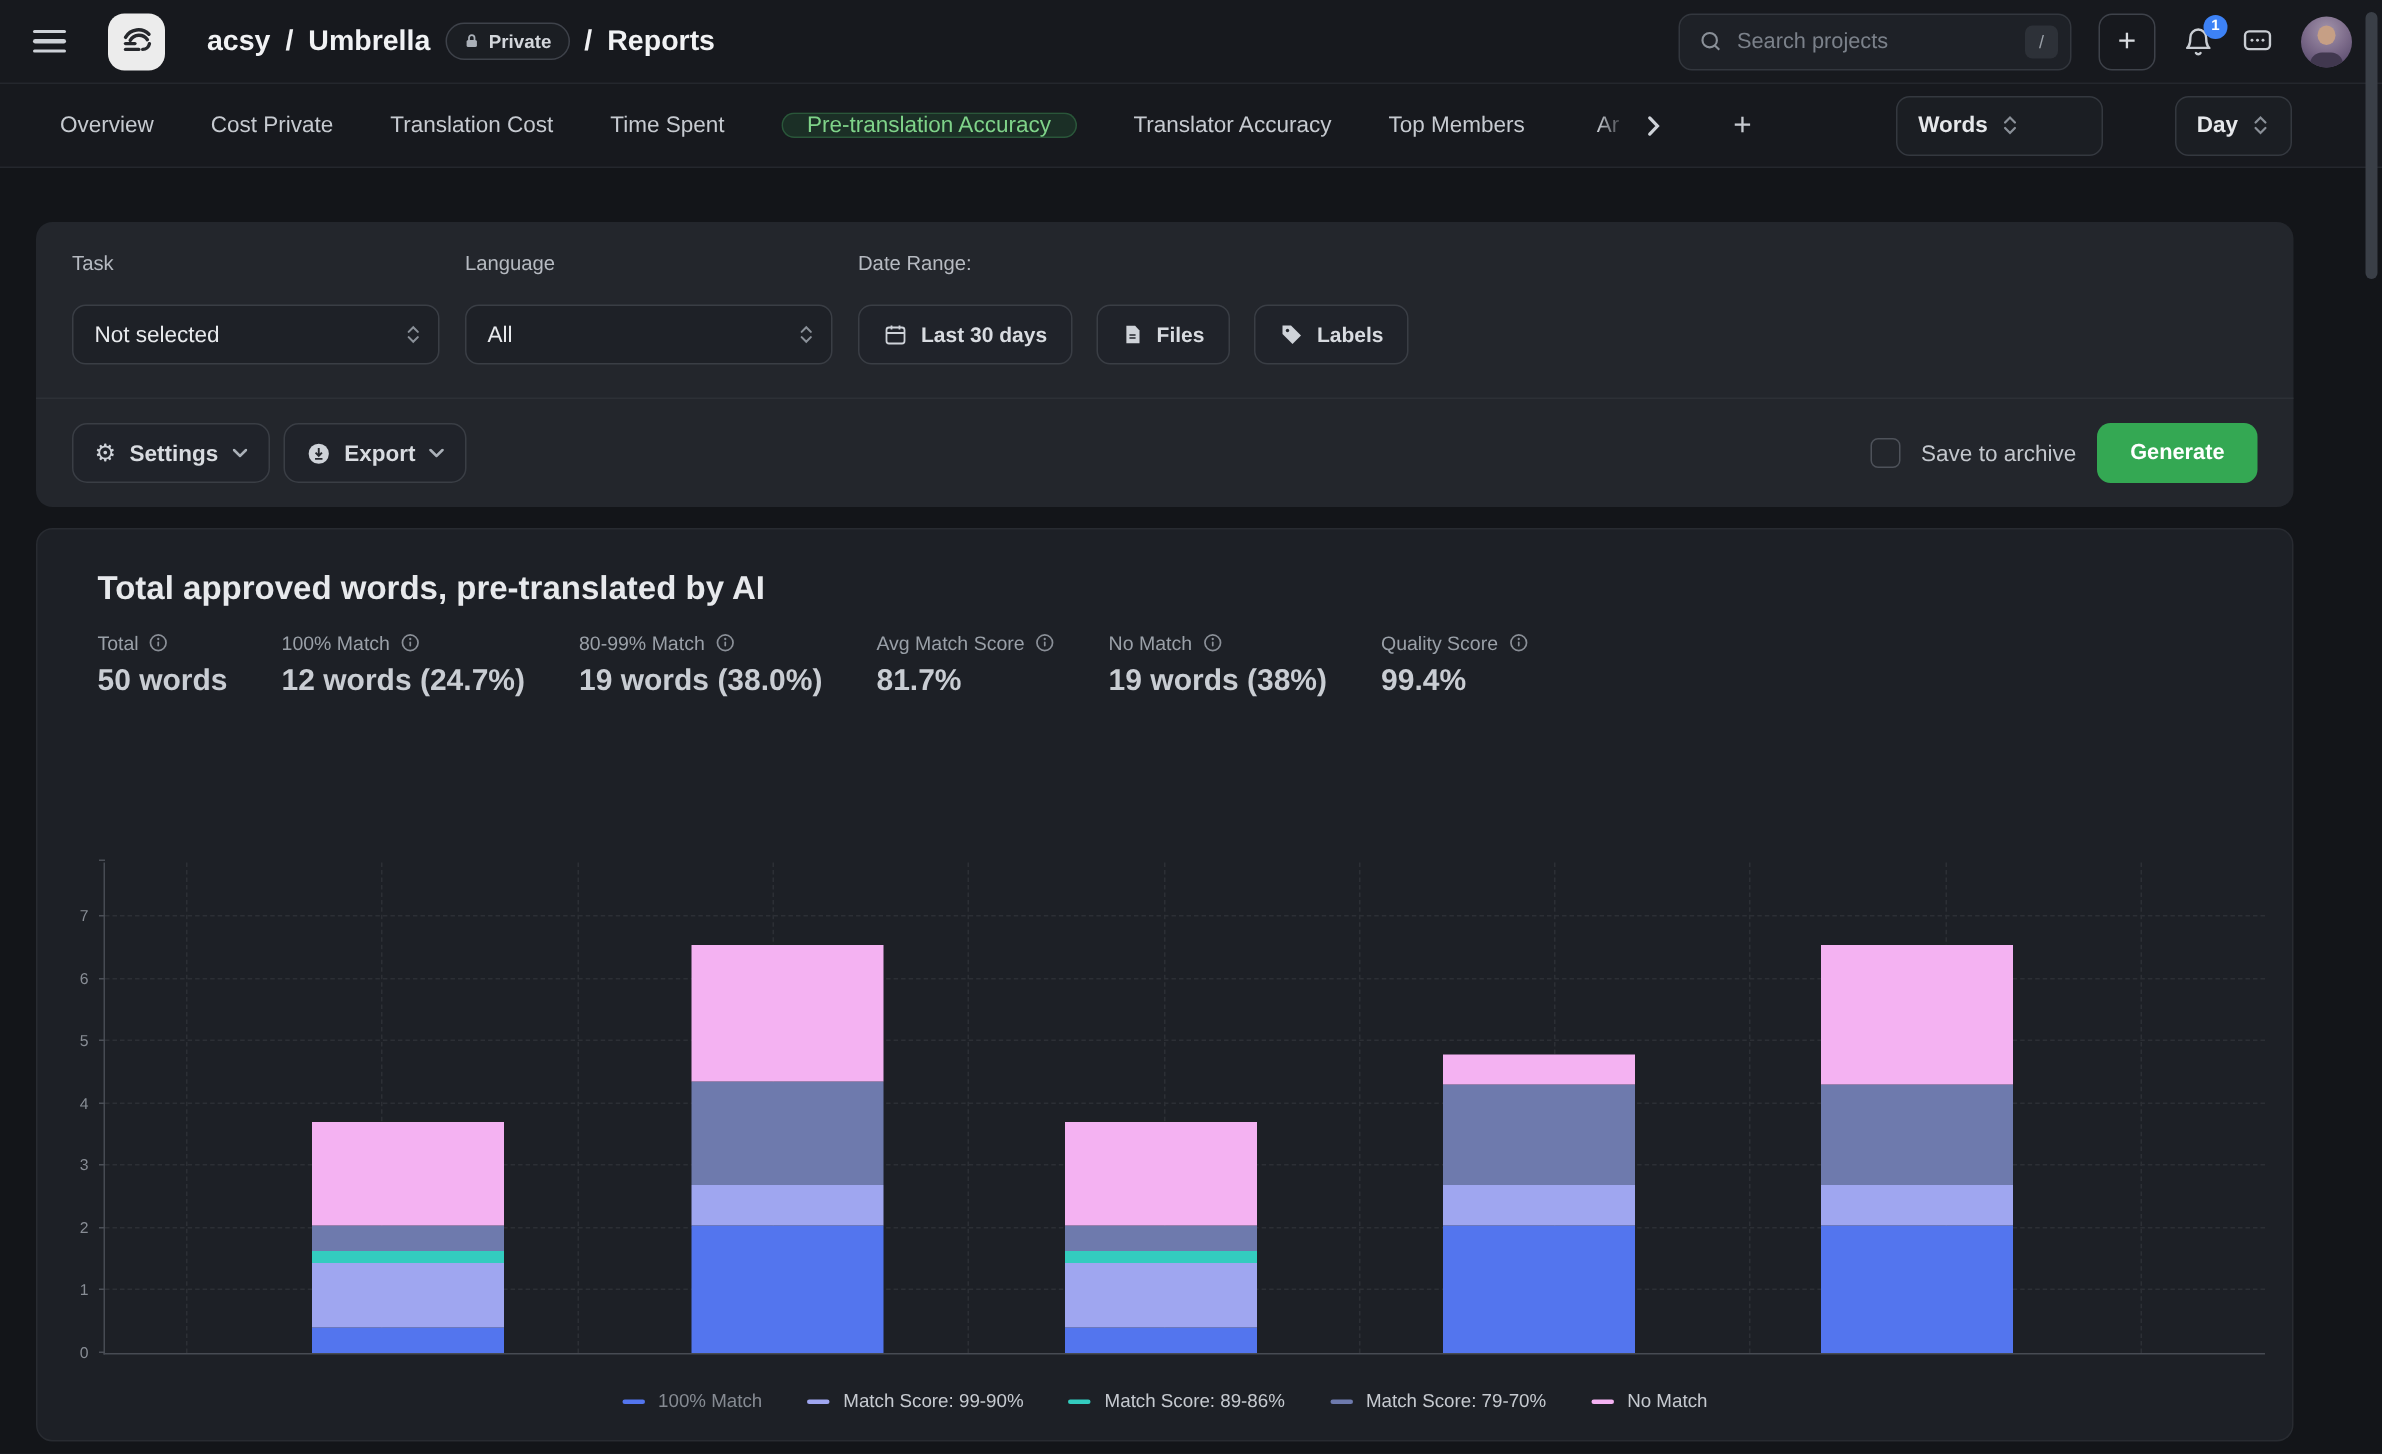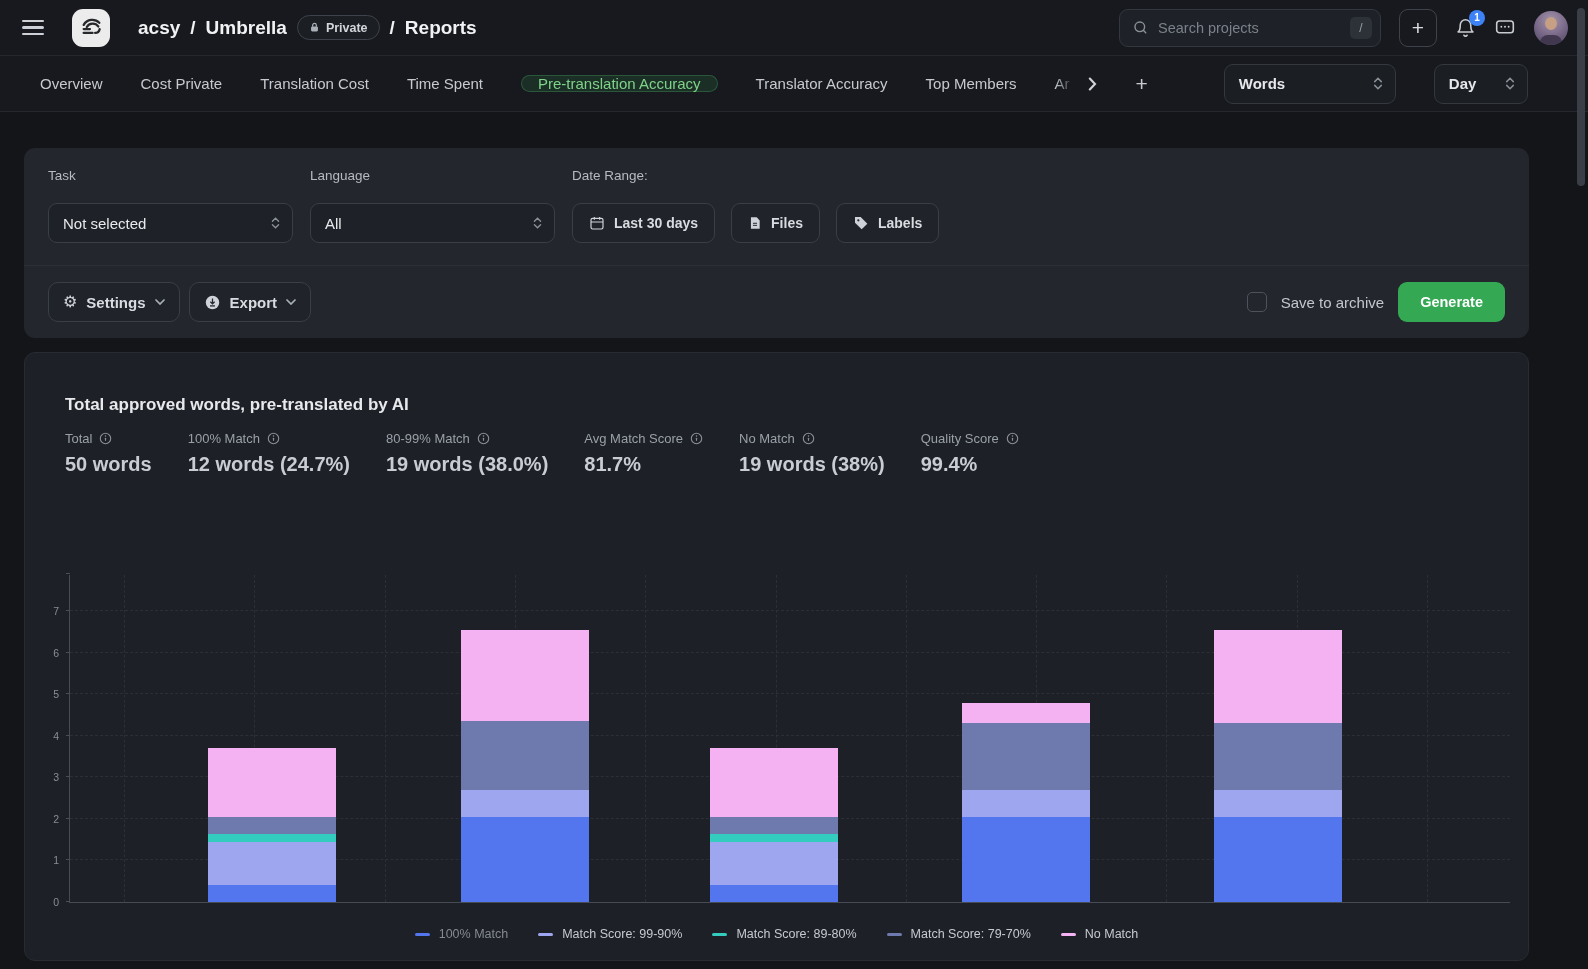--- a/index.html
+++ b/index.html
@@ -35,36 +35,36 @@
                  background:#3d82f6; color:#fff; font-size:10px; font-weight:bold;
                  display:flex; align-items:center; justify-content:center; padding:0 4px; }
   .avatar { width:34px; height:34px; border-radius:50%; position:relative; overflow:hidden; cursor:pointer;
             background:radial-gradient(circle at 50% 28%, #a394ab 0%, #7c6b8a 48%, #4e4163 100%); }
   .avatar::before { content:''; position:absolute; top:6px; left:11px; width:12px; height:13px;
                     border-radius:50%; background:#c69f85; }
   .avatar::after { content:''; position:absolute; left:6px; right:6px; bottom:-3px; height:13px;
                    border-radius:8px 8px 0 0; background:#41384f; }
   
   .tabbar { height:56px; background:#17191e; border-bottom:1px solid #24272d;
-            display:flex; align-items:center; padding:0 60px 0 40px; gap:38px; }
+            display:flex; align-items:center; padding:0 60px 0 40px; gap:48px; }
   .tabs-list { display:flex; align-items:center; gap:38px; }
   .tab { background:none; border:none; font-family:inherit; font-size:15px; color:#c6cad0;
          padding:10px 0; cursor:pointer; white-space:nowrap; }
   .tab.active { padding:0 17px; border-radius:9px; background:rgba(52,168,83,.16);
                 color:#7fd389; box-shadow:inset 0 0 0 1px rgba(82,190,110,.28); }
   .tab-more { display:flex; align-items:center; gap:10px; }
   .tab-truncated { font-size:15px; width:24px; overflow:hidden; white-space:nowrap;
                    background:linear-gradient(90deg,#c6cad0 5%, rgba(198,202,208,0) 90%);
                    -webkit-background-clip:text; background-clip:text; color:transparent; cursor:pointer; }
   .ghost-btn { background:none; border:none; display:flex; align-items:center; justify-content:center;
                color:#c6cad0; cursor:pointer; }
   .tab-add { font-size:21px; font-family:inherit; }
   .tb-spacer { flex:1; }
   .select { height:40px; background:#1b1e23; border:1px solid #34383f; border-radius:9px;
-            display:flex; align-items:center; justify-content:space-between;
+            display:flex; align-items:center; justify-content:flex-start;
             padding:0 12px 0 14px; font-size:15px; font-weight:600; color:#e6e8eb; gap:10px; cursor:pointer; }
   .select.words { width:176px; } .select.day { width:96px; }
   
   main { padding:36px 59px 0 24px; }
   .filter-card { background:#23262c; border-radius:11px; }
   .f-row1 { display:flex; padding:20px 24px 22px; }
   .f-group { display:flex; flex-direction:column; gap:20px; margin-right:17px; }
   .f-label { font-size:13.5px; color:#b6bac1; }
   .f-select { width:245px; height:40px; background:#1e2127; border:1px solid #3a3e45; border-radius:9px;
               display:flex; align-items:center; justify-content:space-between;
@@ -82,21 +82,21 @@
   .save-label { font-size:15px; color:#c3c7cd; }
   .generate-btn { height:40px; padding:0 22px; background:#34a853; border:none; border-radius:9px;
                   color:#fff; font-size:14.5px; font-weight:bold; font-family:inherit; cursor:pointer; }
   
   .chart-card { margin-top:14px; background:#1d2026; border:1px solid #282b31; border-radius:11px;
                 height:609px; position:relative; overflow:hidden; }
   .cc-header { height:70px; display:flex; align-items:center; padding:0 20px; border-bottom:1px solid #2a2d33; }
   .cc-title { font-size:18px; font-weight:bold; color:#b3b8c0; letter-spacing:.2px; }
   .collapse-btn { margin-left:auto; width:40px; height:40px; border:none; border-radius:10px;
                   background:#2a2d33; display:flex; align-items:center; justify-content:center; cursor:pointer; }
-  .cc-sub { margin:42px 0 0 40px; font-size:17px; font-weight:bold; color:#e7e9ec; }
+  .cc-sub { margin:26px 0 0 40px; font-size:22px; font-weight:bold; color:#e7e9ec; }
   .stats-row { display:flex; margin:16px 0 0 40px; gap:36px; }
   .stat .s-label { display:flex; align-items:center; gap:7px; font-size:13px; color:#9aa0a8; }
   .stat .s-value { margin-top:7px; font-size:20px; font-weight:600; color:#c9cdd3; }
   .chart-wrap { position:absolute; left:44px; top:222px; width:1441px; height:328px;
                 border-left:1px solid #474b53; border-bottom:1px solid #474b53; }
   .grid-h { position:absolute; left:0; right:0; border-top:1px dashed #2c2f35; }
   .grid-v { position:absolute; top:0; bottom:0; border-left:1px dashed #2c2f35; }
   .ytick-label { position:absolute; right:calc(100% + 11px); width:30px; text-align:right;
                  font-size:10.5px; color:#888d95; }
   .ytick-mark { position:absolute; right:100%; width:4px; border-top:1px solid #4a4e56; }
@@ -419,21 +419,21 @@
         <div class="lg-item dim">
           <span class="lg-dash" style="background: rgb(83, 117, 238);"></span>
           <span>100% Match</span>
         </div>
         <div class="lg-item">
           <span class="lg-dash" style="background: rgb(159, 166, 240);"></span>
           <span>Match Score: 99-90%</span>
         </div>
         <div class="lg-item">
           <span class="lg-dash" style="background: rgb(51, 204, 191);"></span>
-          <span>Match Score: 89-80%</span>
+          <span>Match Score: 89-86%</span>
         </div>
         <div class="lg-item">
           <span class="lg-dash" style="background: rgb(110, 122, 173);"></span>
           <span>Match Score: 79-70%</span>
         </div>
         <div class="lg-item">
           <span class="lg-dash" style="background: rgb(244, 178, 242);"></span>
           <span>No Match</span>
         </div>
       </div>

